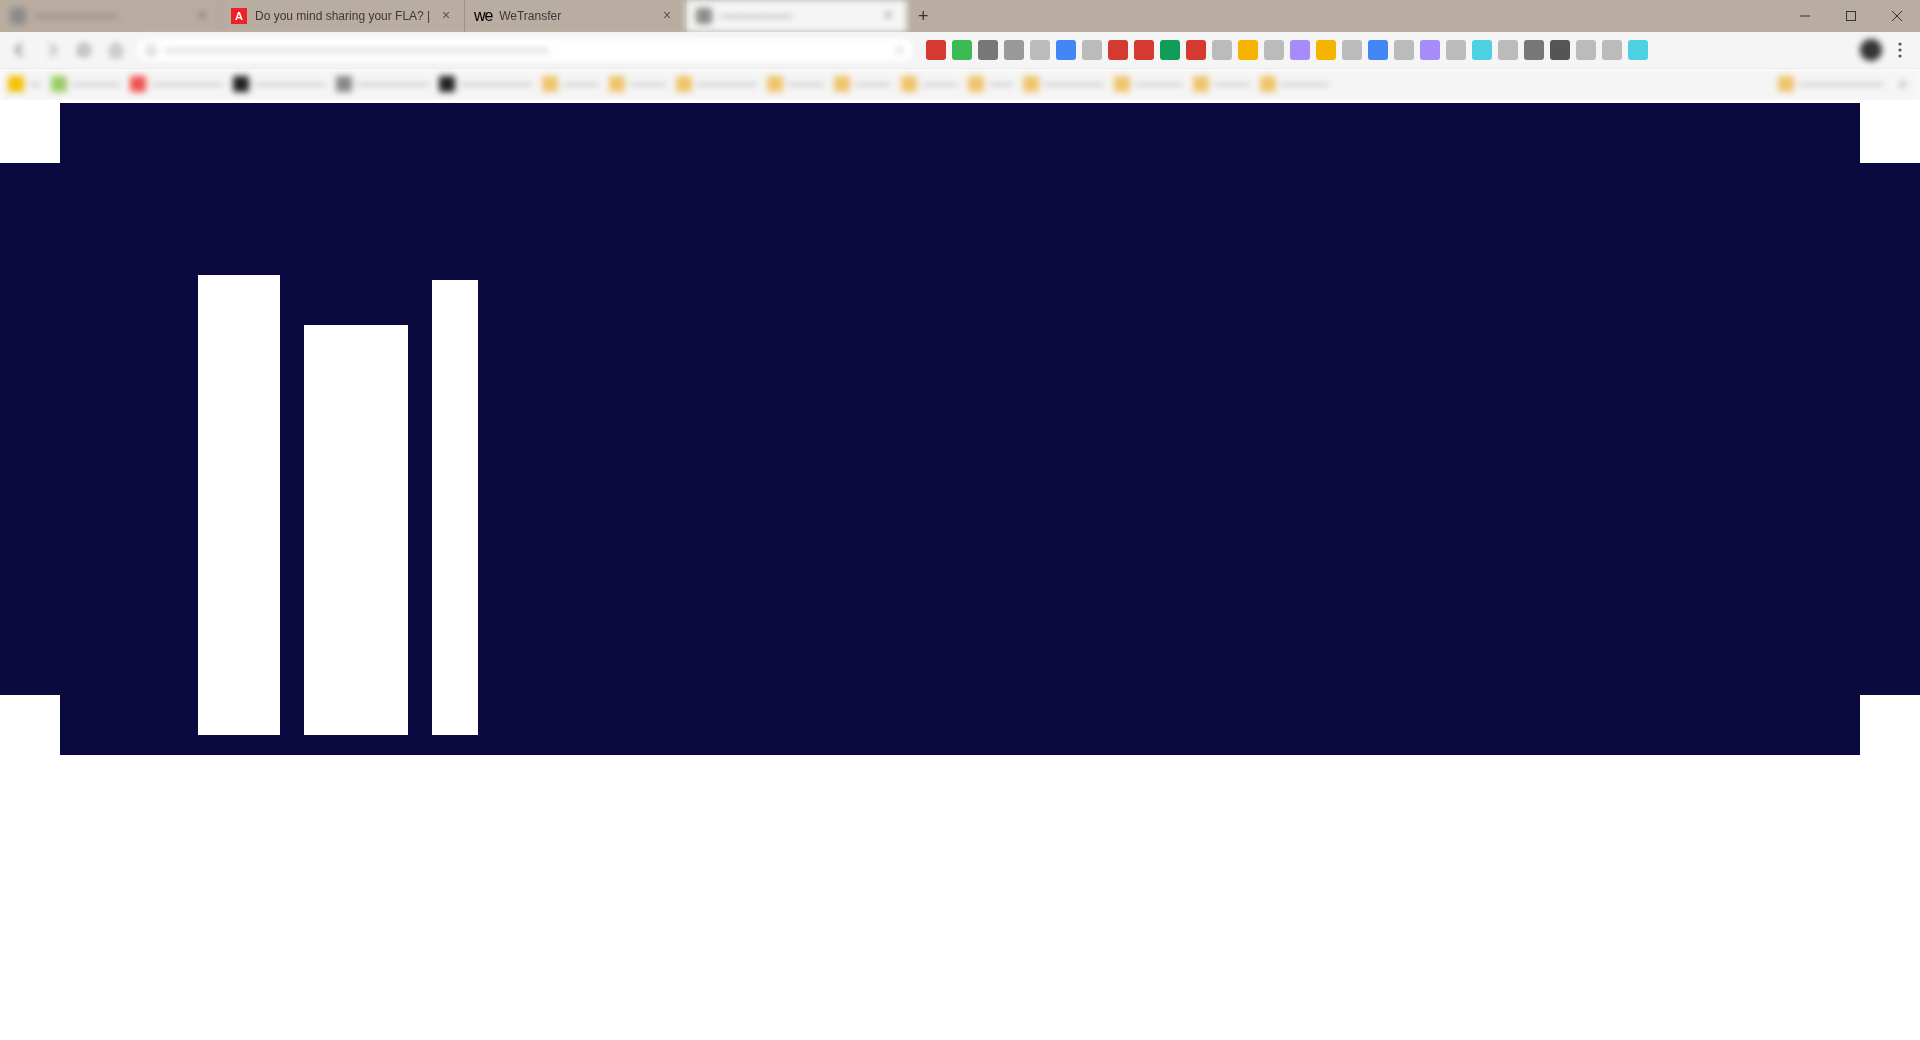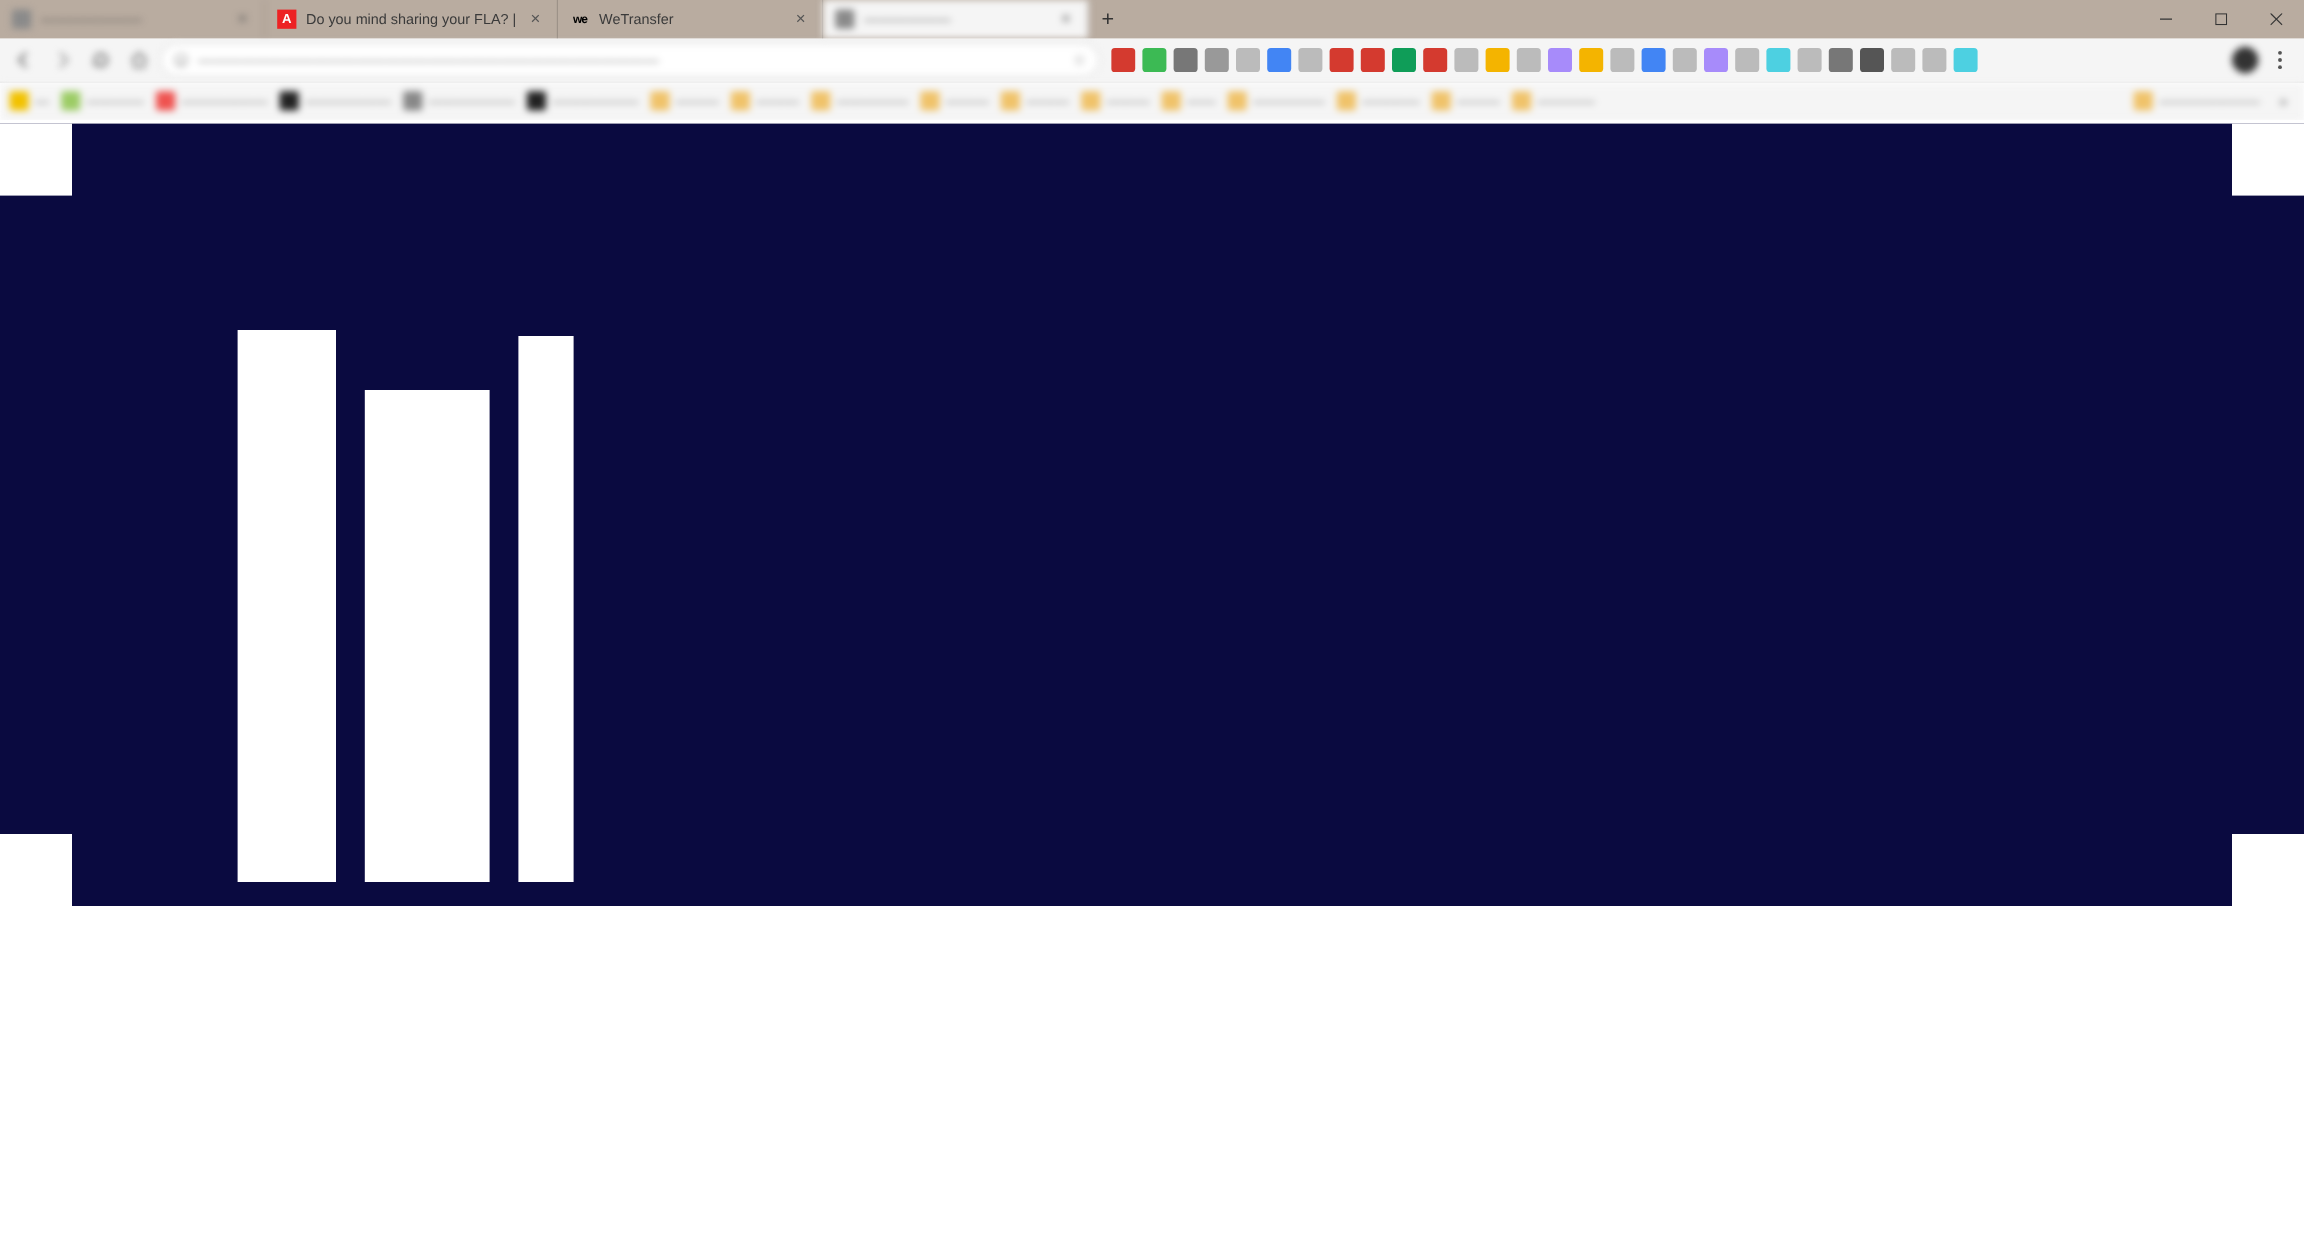--- a/index.html
+++ b/index.html
@@ -41,21 +41,21 @@
   .c.tr{right:0;top:3px;width:60px;height:60px}
   .c.bl{left:0;top:595px;width:60px;height:60px}
   .c.br{right:0;top:595px;width:60px;height:60px}
   .bars{position:absolute;left:198px;top:175px;display:flex;align-items:flex-end;gap:24px}
   .bar{background:#fff}
   .bar.b1{width:82px;height:460px}
   .bar.b2{width:104px;height:410px;margin-top:50px}
   .bar.b3{width:46px;height:455px;margin-top:5px}
   
   .fav-adobe{width:16px;height:16px;background:#ed2224;color:#fff;font-weight:700;font-size:11px;display:flex;align-items:center;justify-content:center}
-  .fav-we{font-weight:700;letter-spacing:-1px;font-size:10px;color:#000}
+  .fav-we{font-weight:400;letter-spacing:-1px;font-size:16px;color:#000}
   .fav-generic{width:16px;height:16px;background:#8a8a8a;border-radius:2px}
 </style>
 </head>
 <body>
 
 <div class="tabbar">
   <div class="tab blur">
     <span class="favicon">
         <span class="fav-generic"></span>
       </span>

